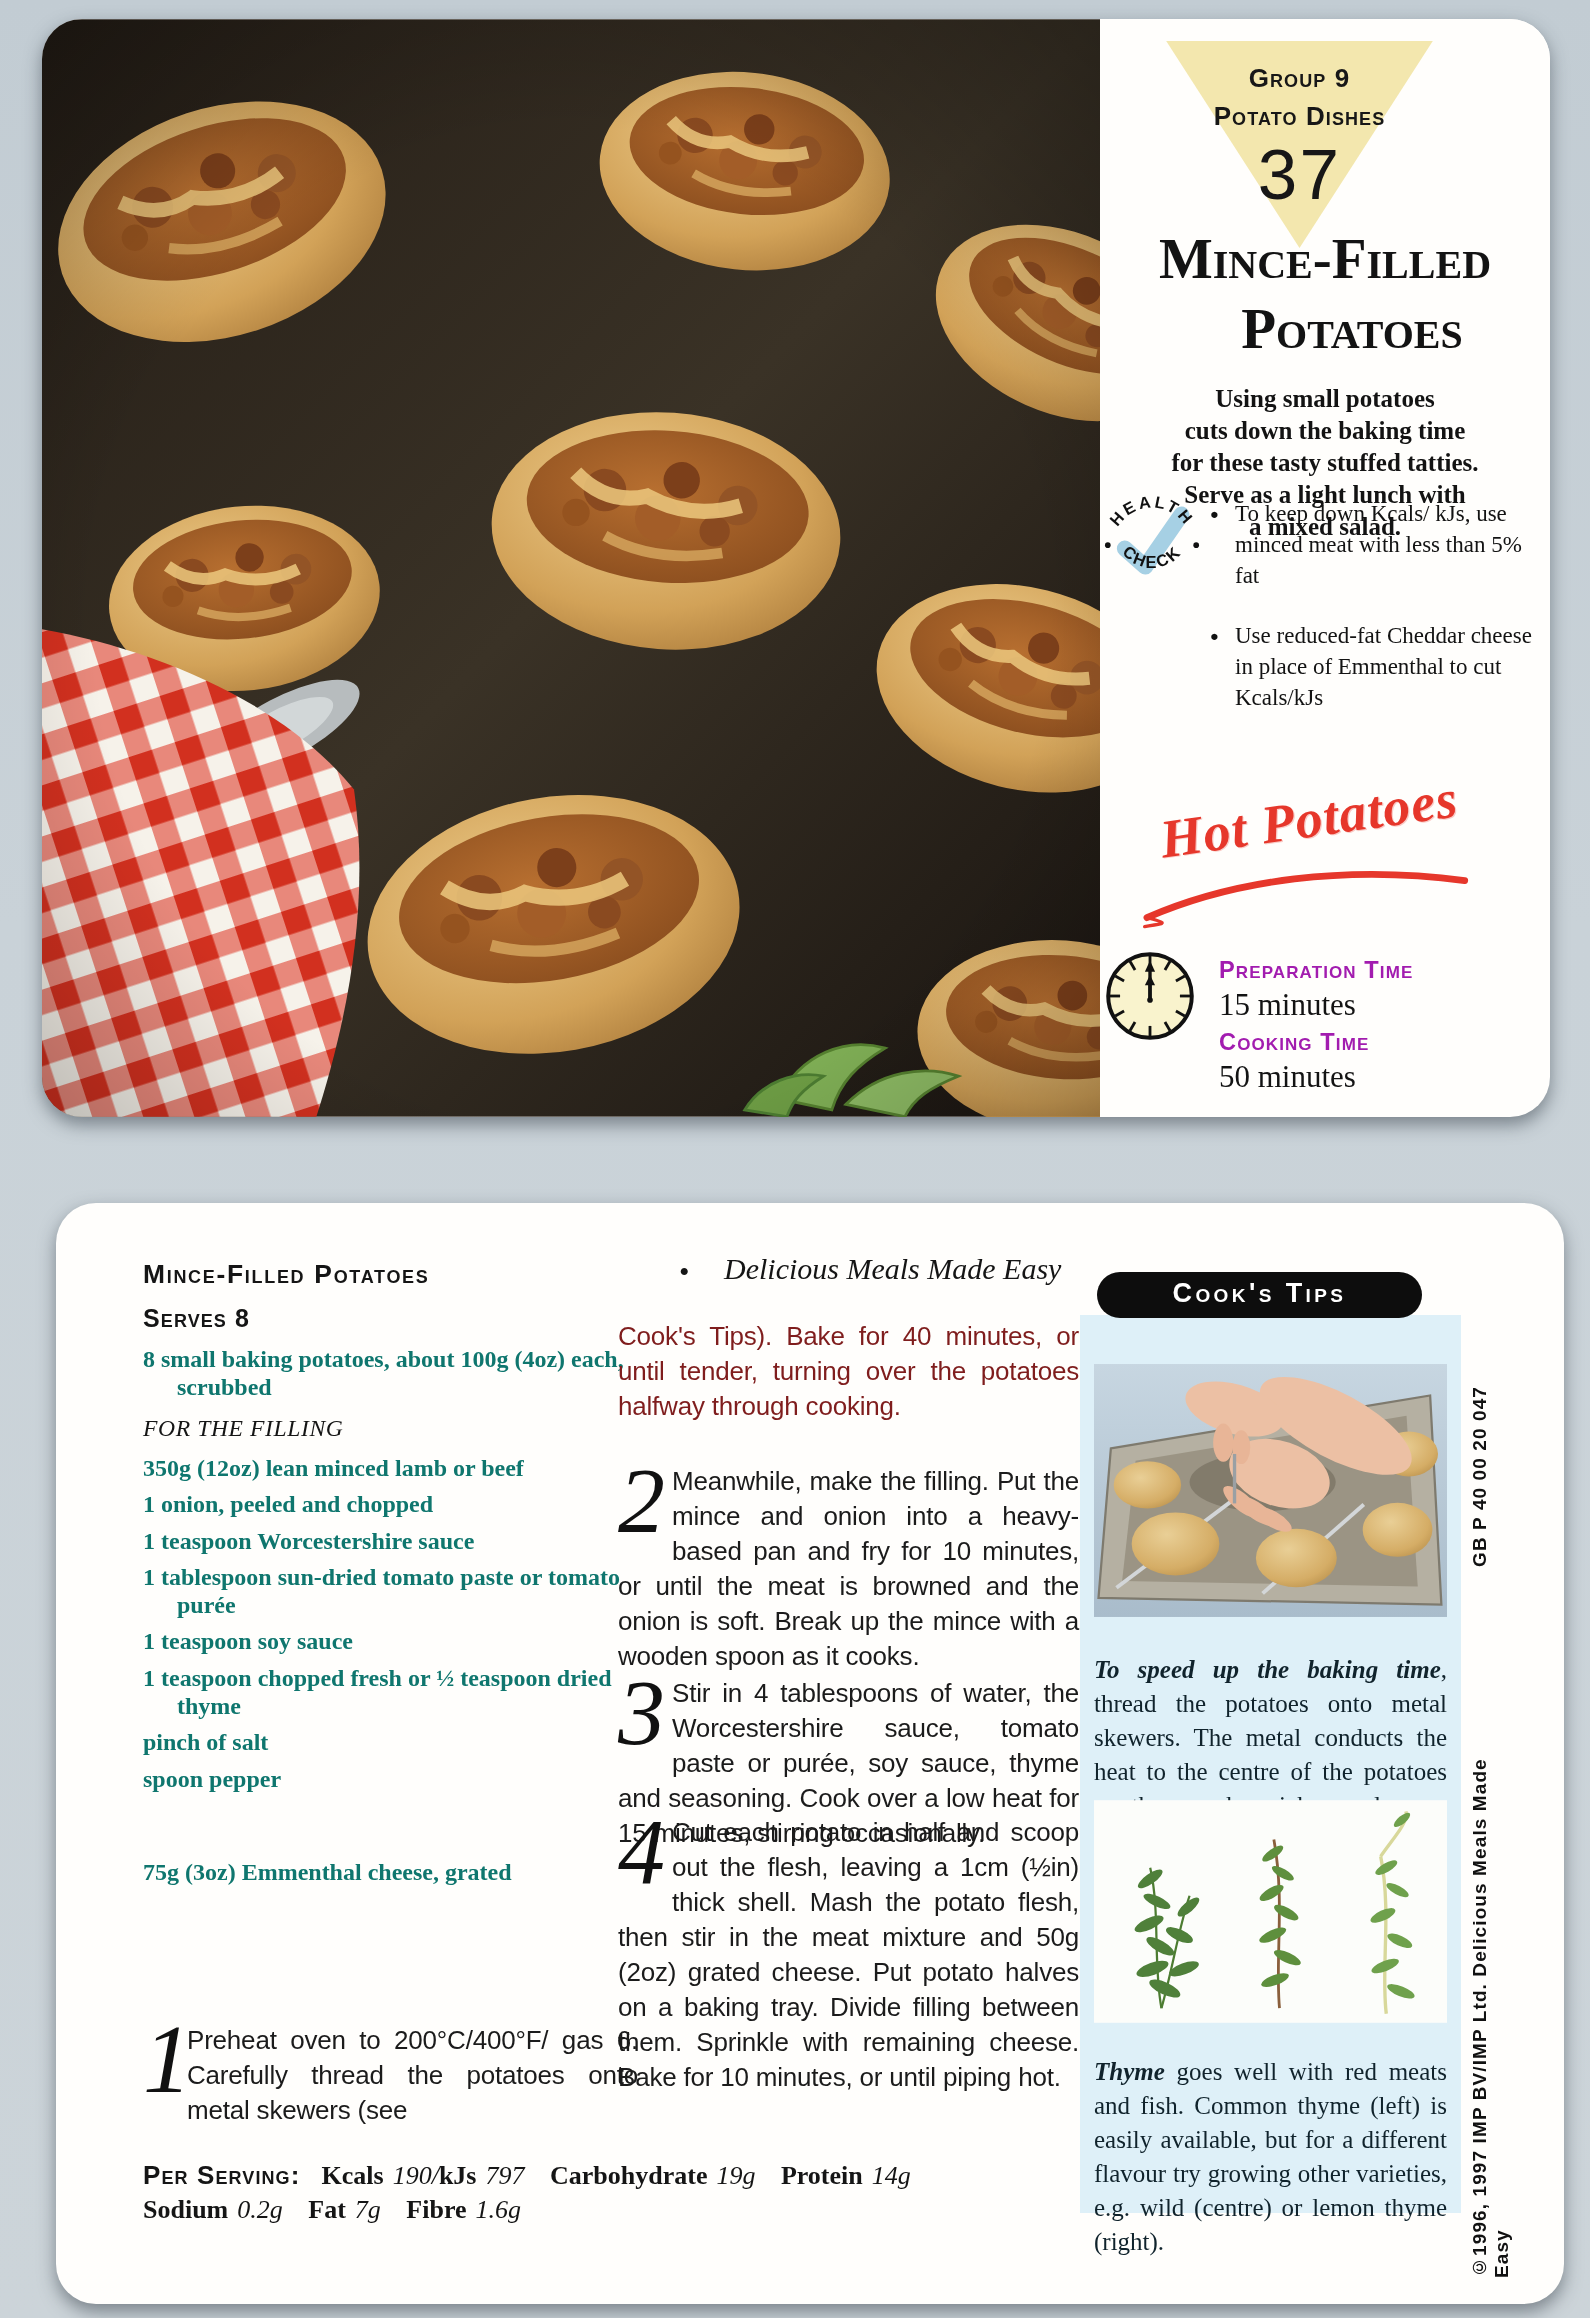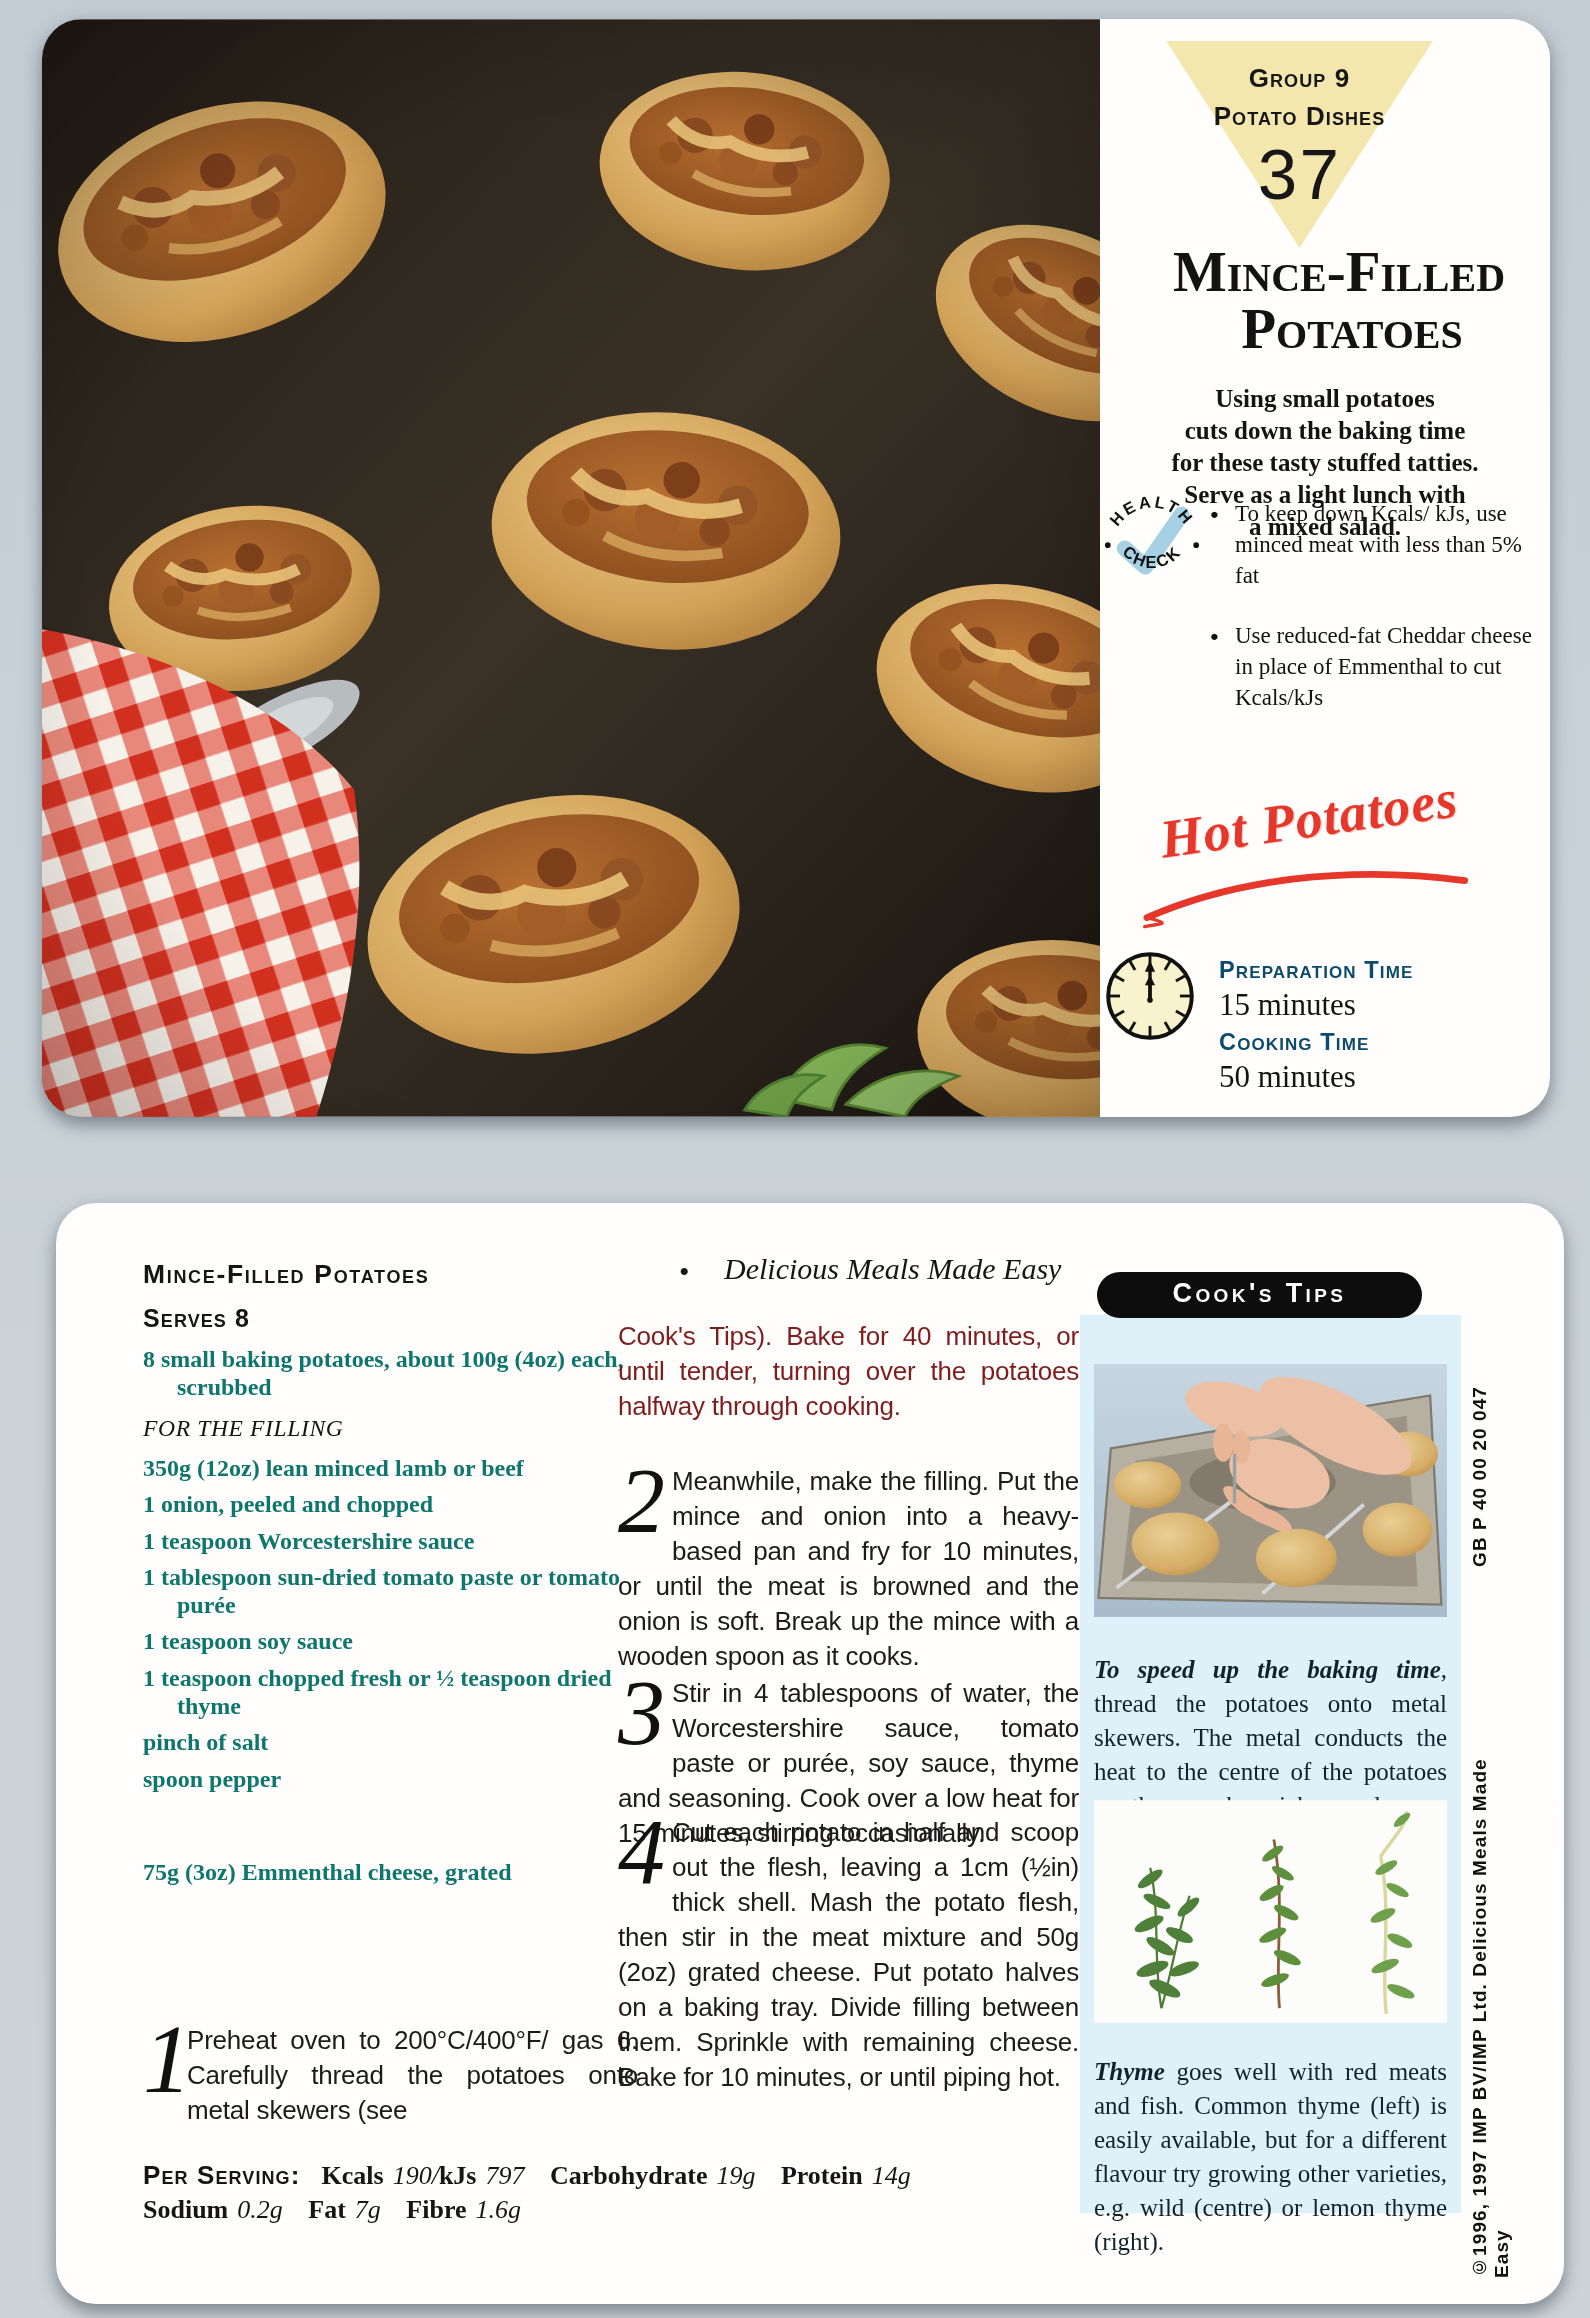--- a/index.html
+++ b/index.html
@@ -23,37 +23,37 @@
   .tri-text{position:absolute;left:66px;width:267px;text-align:center;
     font-family:"Liberation Sans",sans-serif;font-weight:bold;font-variant:small-caps;
     letter-spacing:1.1px;color:#171717;}
   #group-label{top:44px;font-size:26px;}
   #category-label{top:82px;font-size:26px;}
   #card-number{top:115px;font-size:71px;font-weight:normal;letter-spacing:2.2px;
     font-family:"Liberation Sans",sans-serif;}
   .front-title{position:absolute;left:0;width:100%;text-align:center;
     font-family:"Liberation Serif",serif;font-weight:bold;font-variant:small-caps;
     font-size:57px;letter-spacing:0px;color:#131313;}
-  #front-title-1{top:220px;padding-left:14px;}
+  #front-title-1{top:207px;}
   #front-title-2{top:277px;padding-left:27px;}
   #front-intro{top:364px;left:22.5px;width:405px;text-align:center;
     font-weight:bold;font-size:25px;line-height:32px;color:#131313;}
   #health-logo{left:1.1px;top:474px;width:102px;height:102px;}
   .tips-list{left:110px;top:479px;width:328px;}
   .h-tip{position:relative;padding-left:25px;font-size:23px;line-height:31px;
     margin-bottom:29px;color:#131313;}
   .h-tip::before{content:"●";position:absolute;left:0;top:1.1px;font-size:14.6px;color:#111;}
   #brand{left:29px;top:769px;width:360px;text-align:center;
     transform:rotate(-8deg);font-family:"Liberation Serif",serif;
     font-style:italic;font-weight:bold;font-size:54px;letter-spacing:1.1px;color:#e6372b;
     text-shadow:1.1px 1.1px 0 rgba(230,55,43,.25);}
   #brand-swoosh{left:39px;top:838px;width:337px;height:73px;}
   #clock-icon{left:2.2px;top:929px;width:96px;height:96px;}
   .time-label{position:absolute;left:119px;font-family:"Liberation Sans",sans-serif;
-    font-weight:bold;font-variant:small-caps;font-size:23.6px;letter-spacing:1.1px;color:#0c4a6e;}
+    font-weight:bold;font-variant:small-caps;font-size:23.6px;letter-spacing:1.1px;color:#a21caf;}
   .time-value{position:absolute;left:119px;font-size:31px;color:#131313;}
   #prep-label{top:938px;} #prep-value{top:968px;}
   #cook-label{top:1010px;} #cook-value{top:1040px;}
 
   
   #back-card{left:56px;top:1203px;width:1508px;height:1101px;}
   #back-header-title{left:87px;top:56px;font-family:"Liberation Sans",sans-serif;
     font-weight:bold;font-variant:small-caps;font-size:26.4px;letter-spacing:1.7px;}
   #header-bullet{left:623px;top:52px;font-size:30px;}
   #header-series{left:668px;top:49px;font-style:italic;font-size:30px;}

